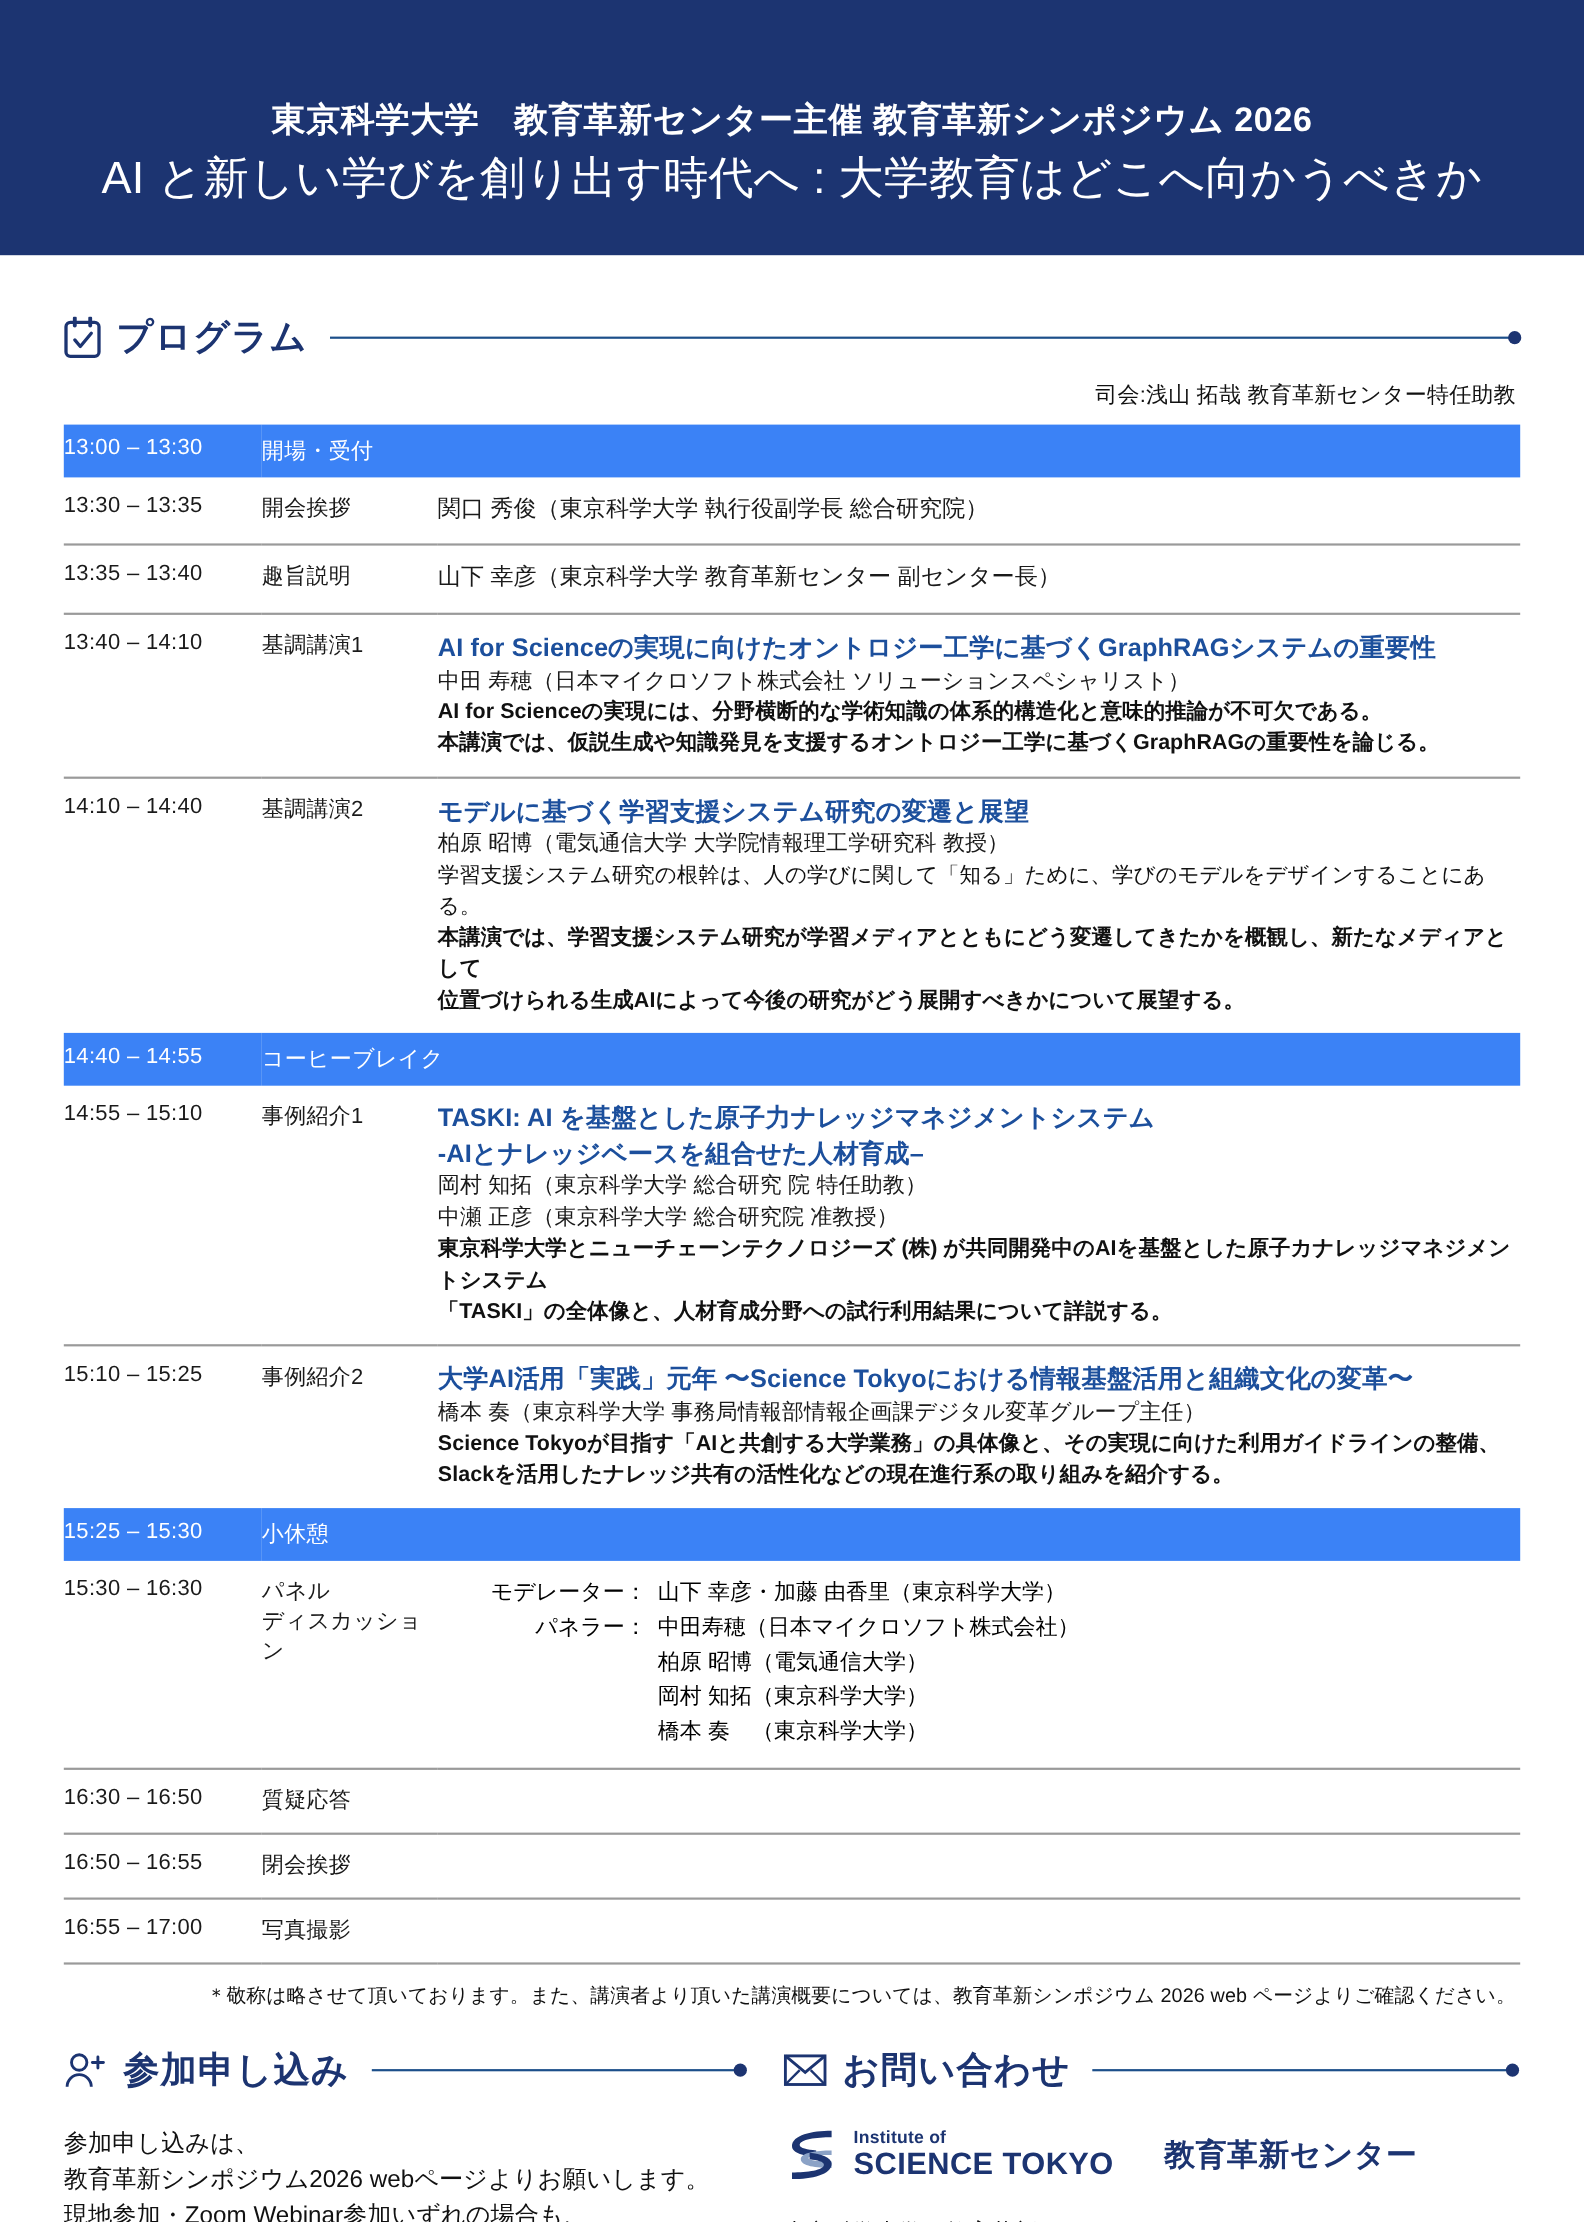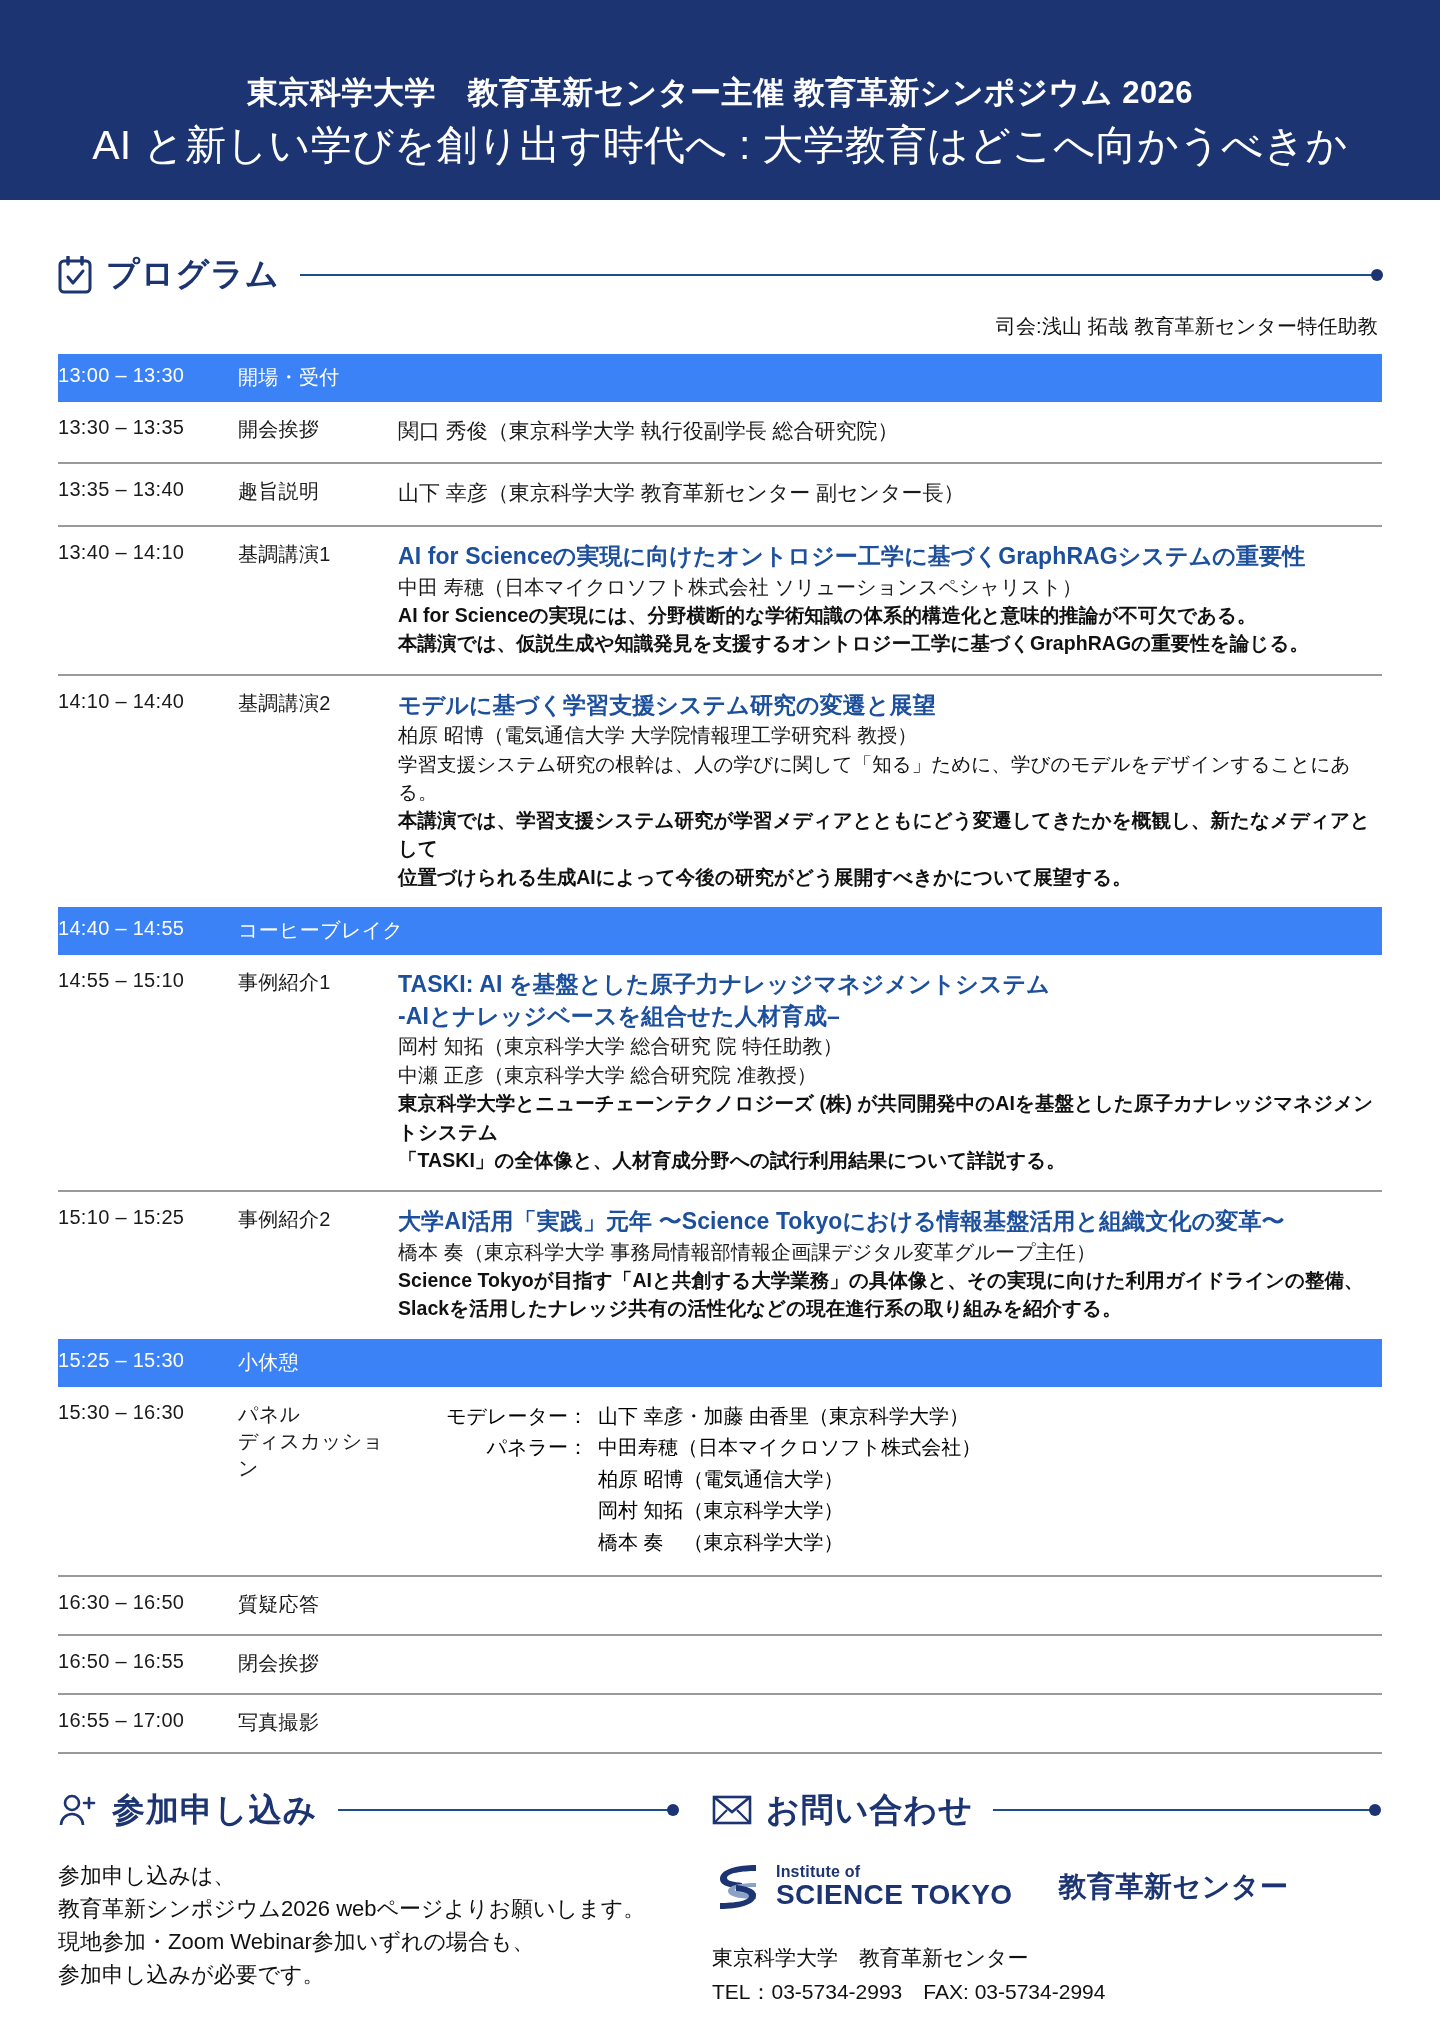--- a/index.html
+++ b/index.html
@@ -14,21 +14,21 @@
     position: relative;
     width: 1440px;
     min-height: 2020px;
     background: #ffffff;
     overflow: hidden;
   }
 
   
   .banner {
     width: 1440px;
-    height: 200px;
+    height: 232px;
     background: #1c3471;
     display: flex;
     flex-direction: column;
     align-items: center;
     justify-content: center;
     padding-top: 44px;
   }
   .banner-line1 {
     color: #ffffff;
     font-size: 31px;
@@ -333,20 +333,21 @@
         </tr>
 
         <tr class="row-normal row-last-border">
           <td class="t-time">16:55 – 17:00</td>
           <td class="t-kind" colspan="2">写真撮影</td>
         </tr>
 
       </tbody>
     </table>
 
+    <div class="footnote">＊敬称は略させて頂いております。また、講演者より頂いた講演概要については、教育革新シンポジウム 2026 web ページよりご確認ください。</div>
   </div>
 
   <div class="bottom">
 
     <div class="col-left">
       <div class="section-head">
         <span class="icon-box">
           <svg width="40" height="36" viewBox="0 0 40 36">
             <circle cx="14" cy="11" r="7" fill="none" stroke="#1c3471" stroke-width="2.6"></circle>
             <path d="M3 33 a11 11 0 0 1 22 0" fill="none" stroke="#1c3471" stroke-width="2.6"></path>

